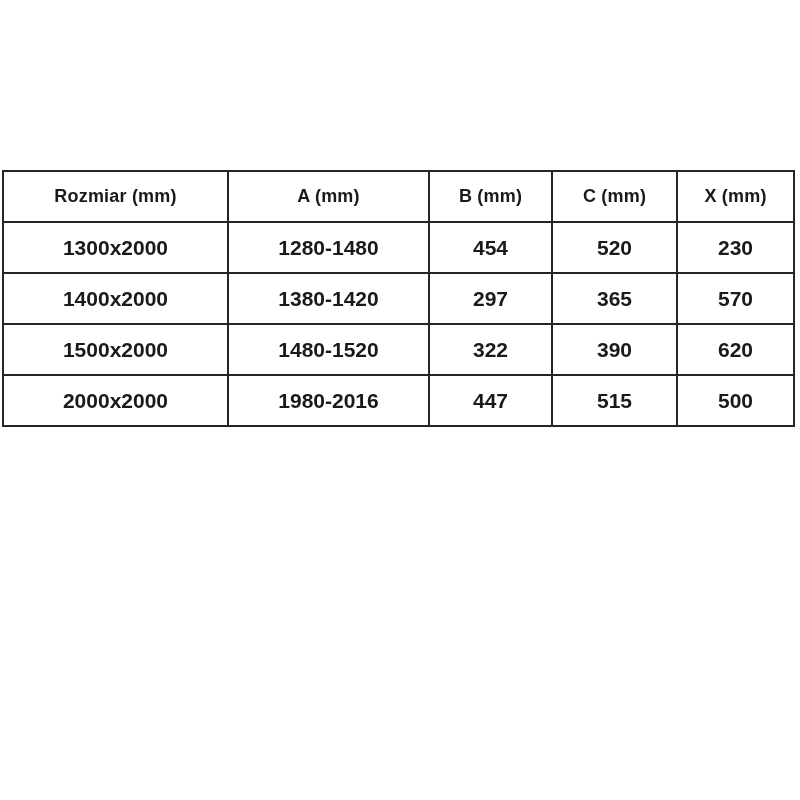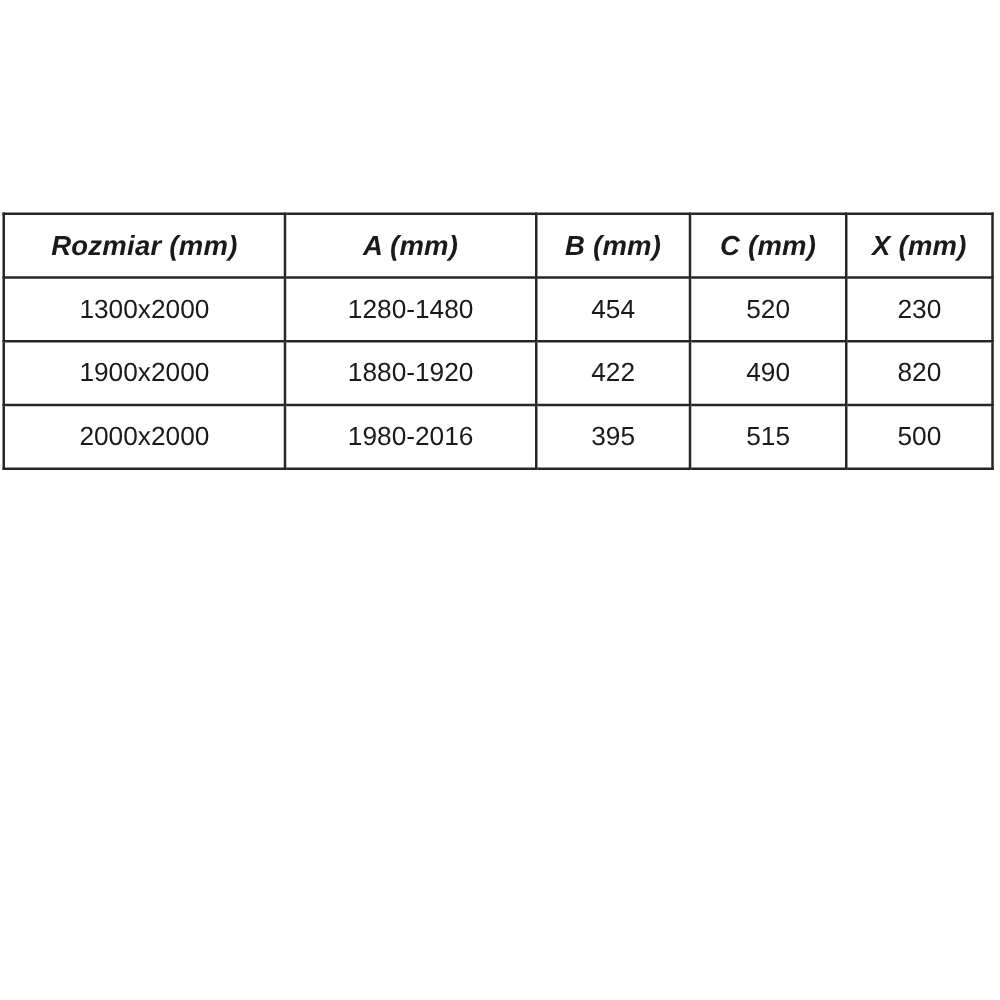--- a/index.html
+++ b/index.html
@@ -34,26 +34,25 @@
     border: 2px solid #262626;
     text-align: center;
     vertical-align: middle;
     height: 49px;
     padding: 0;
     overflow: hidden;
     white-space: nowrap;
   }
   table.spec-table th {
     font-weight: bold;
-    font-size: 22px;
+    font-size: 18px;
     letter-spacing: 0.2px;
-    font-style: italic;
   }
   table.spec-table td {
-    font-weight: normal;
+    font-weight: bold;
     font-size: 21px;
   }
   col.c-rozmiar { width: 225px; }
   col.c-a       { width: 201px; }
   col.c-b       { width: 123px; }
   col.c-c       { width: 125px; }
   col.c-x       { width: 117px; }
 </style>
 </head>
 <body>
@@ -78,28 +77,35 @@
     </thead>
     <tbody>
         <tr>
           <td>1300x2000</td>
           <td>1280-1480</td>
           <td>454</td>
           <td>520</td>
           <td>230</td>
         </tr>
         <tr>
-          <td>1900x2000</td>
-          <td>1880-1920</td>
-          <td>422</td>
-          <td>490</td>
-          <td>820</td>
+          <td>1400x2000</td>
+          <td>1380-1420</td>
+          <td>297</td>
+          <td>365</td>
+          <td>570</td>
+        </tr>
+        <tr>
+          <td>1500x2000</td>
+          <td>1480-1520</td>
+          <td>322</td>
+          <td>390</td>
+          <td>620</td>
         </tr>
         <tr>
           <td>2000x2000</td>
           <td>1980-2016</td>
-          <td>395</td>
+          <td>447</td>
           <td>515</td>
           <td>500</td>
         </tr>
       </tbody>
   </table>
 </div>
 
 </body></html>

